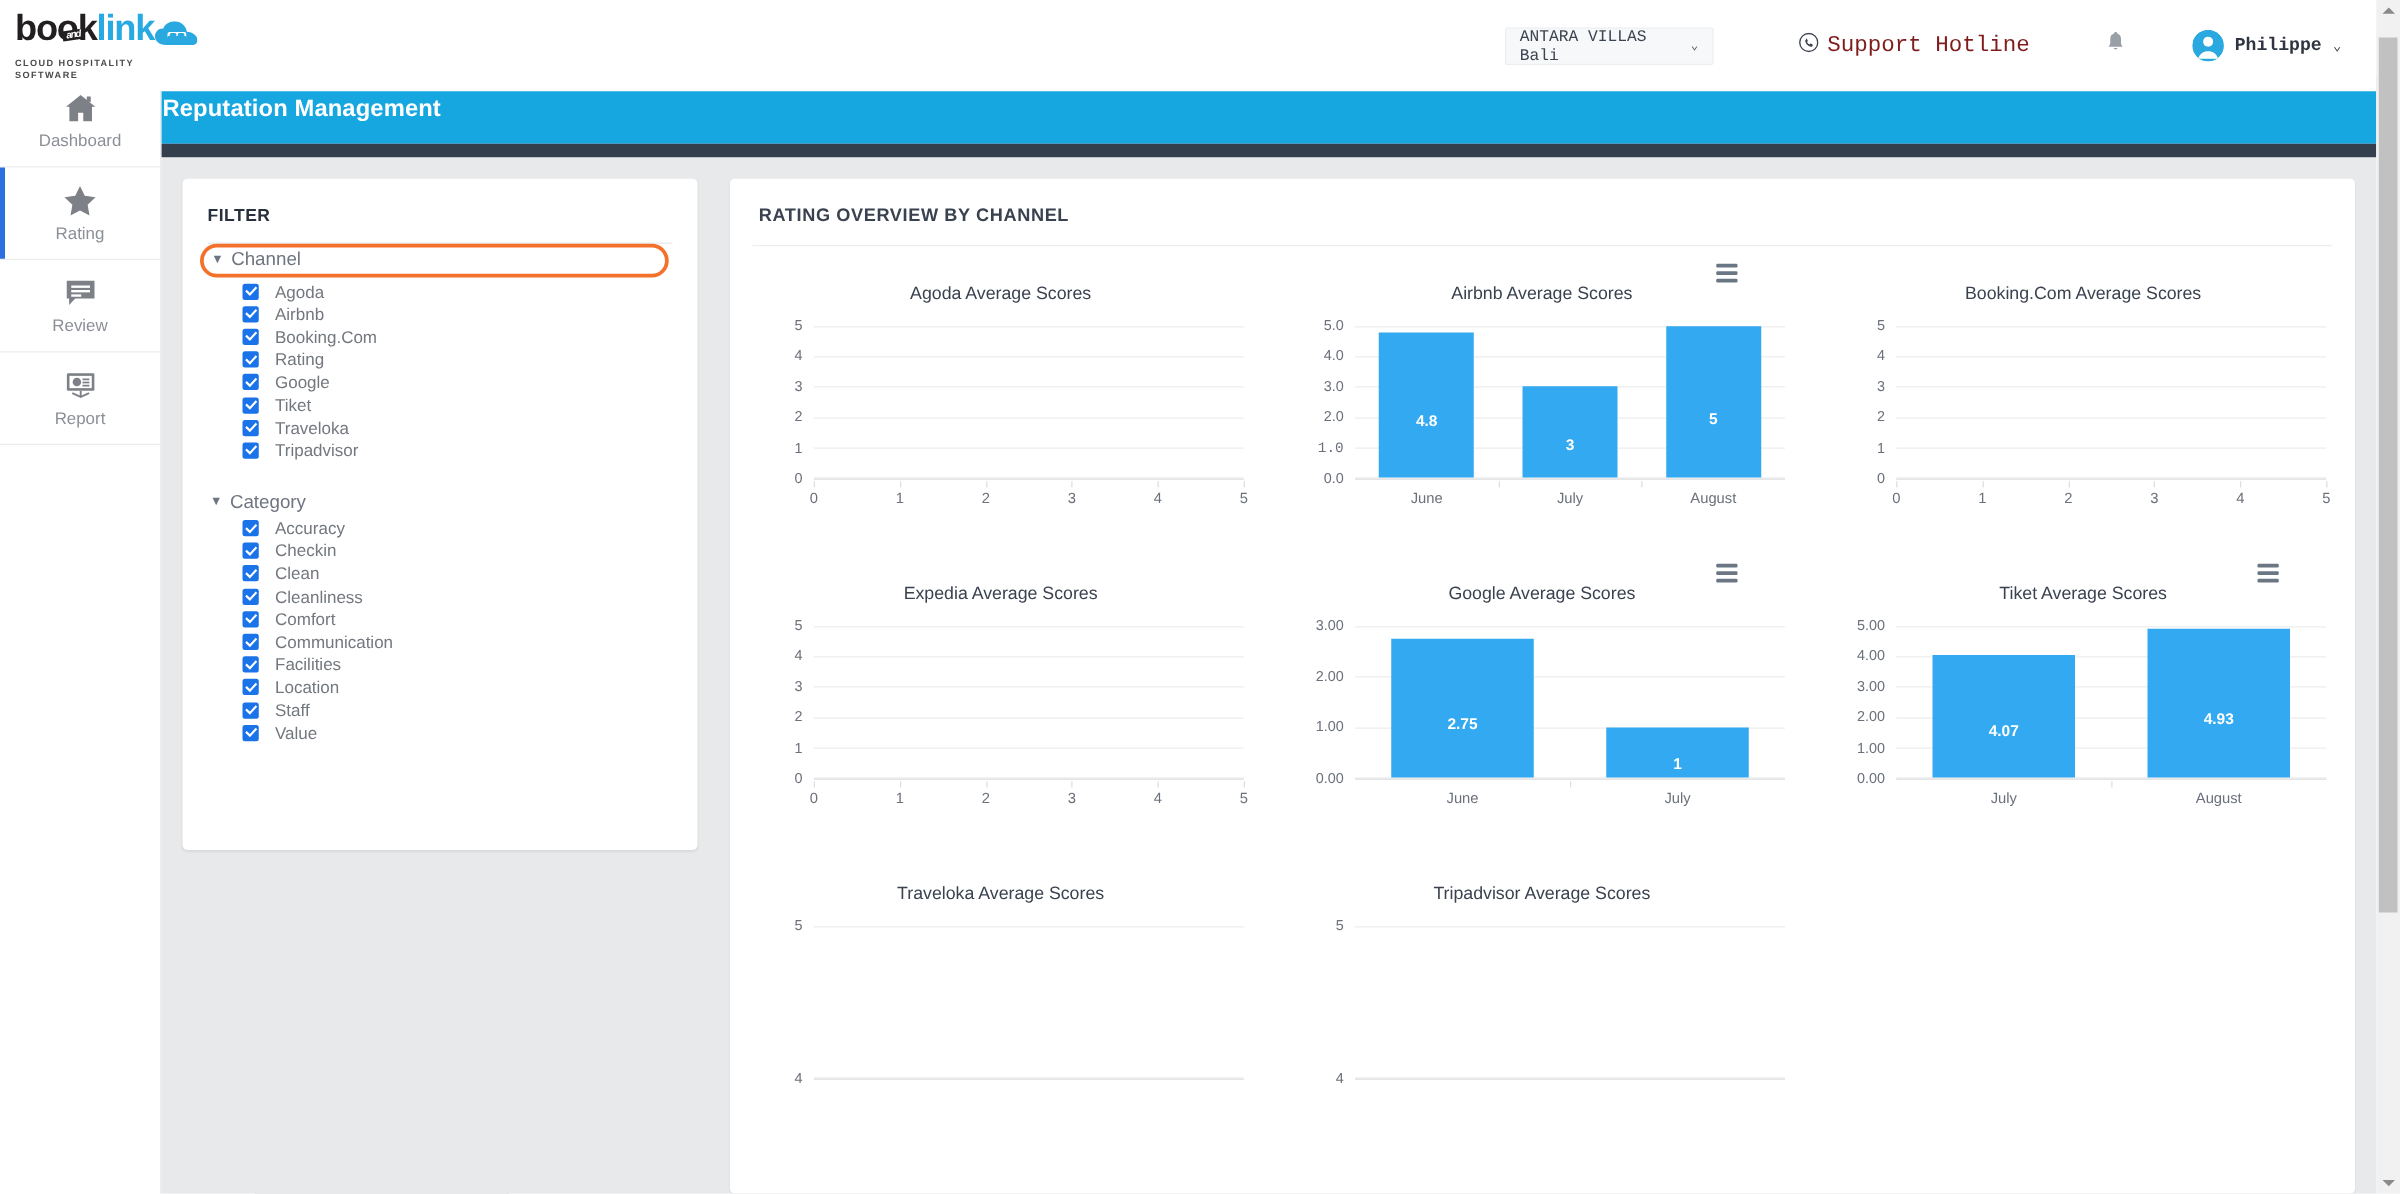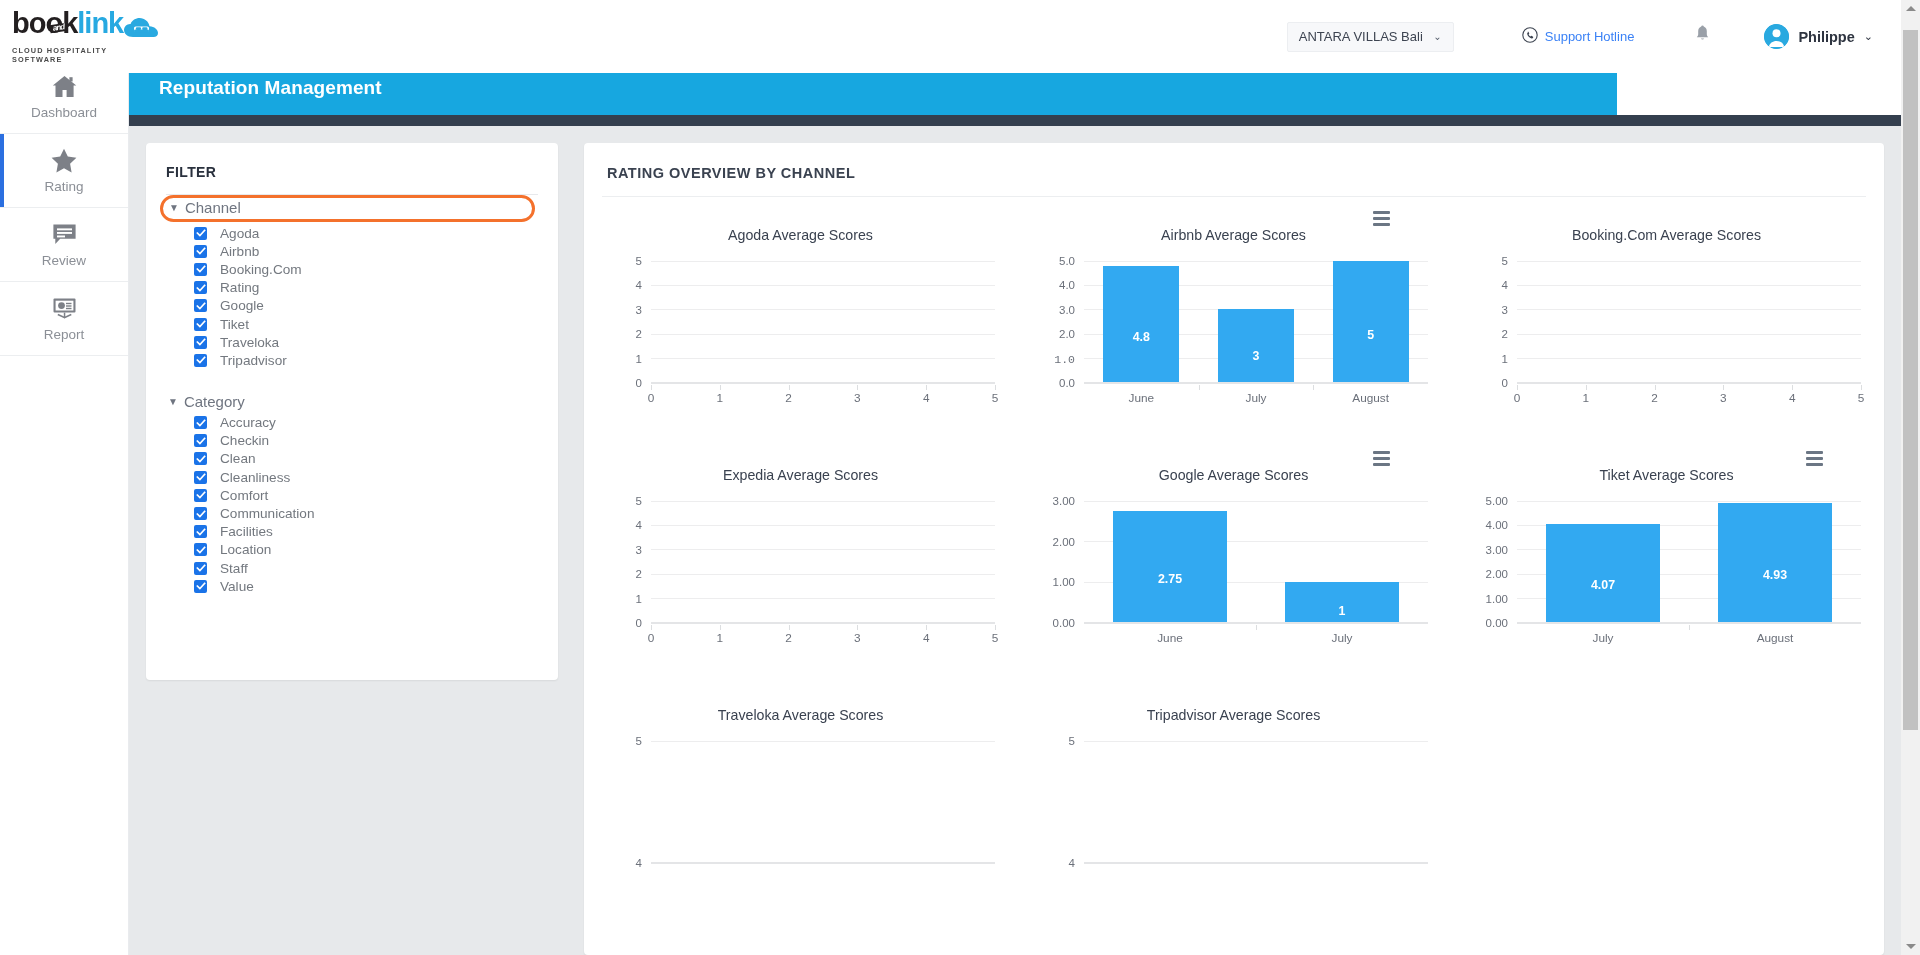--- a/index.html
+++ b/index.html
@@ -20,30 +20,30 @@
   .logo-wrap { width: 158px; padding-left: 12px; }
   .logo-main { font-size: 29px; font-weight: bold; color:#231f20; letter-spacing:-1px; line-height:1; position:relative; white-space:nowrap;}
   .logo-link { color:#27a9e1; }
   .logo-cloud { display:inline-block; vertical-align: -5px; margin-left:1px; }
   .logo-sub { font-size: 7.3px; font-weight:bold; letter-spacing: 1.15px; color:#4a4a4a; margin-top:3px; }
   .logo-and {
     position:absolute; left:38px; top:15px; font-size:8px; font-style:italic; font-weight:bold;
     color:#fff; background:#231f20; padding:0px 3px; transform: rotate(-8deg);
   }
 
-  .topbar-right { margin-left:auto; display:flex; align-items:center; gap: 0px; padding-right: 28px; }
+  .topbar-right { margin-left:auto; display:flex; align-items:center; gap: 0px; padding-right: 28px; font-family: Liberation Mono, monospace; }
   .prop-select {
     width: 167px; height: 30px; background:#f7f8fa; border:1px solid #eceef1; border-radius:2px;
     display:flex; align-items:center; justify-content:space-between; padding: 0 11px;
     font-size: 13px; color:#3d4451; cursor:pointer;
   }
   .prop-select .chev { font-size: 10px; color:#555d6b; }
   .support {
     display:flex; align-items:center; gap:7px; margin-left:68px;
-    font-size: 13px; color:#3b82f6; cursor:pointer;
+    font-size: 18px; color:#7f1d1d; cursor:pointer;
   }
   .bell-btn { margin-left: 60px; cursor:pointer; display:flex; align-items:center; }
   .user-box { display:flex; align-items:center; gap:9px; margin-left:53px; cursor:pointer; }
   .avatar {
     width:25px; height:25px; border-radius:50%; background:#29a9e0;
     display:flex; align-items:center; justify-content:center; overflow:hidden;
   }
   .user-name { font-size:14.5px; color:#2e3440; font-weight:600; }
   .user-chev { font-size:11px; color:#2e3440; }
 
@@ -59,22 +59,22 @@
   }
   .nav-item:first-child { height: 74px; }
   .nav-item .nav-label { font-size: 13.5px; color:#8b8f96; }
   .nav-item.active::before {
     content:""; position:absolute; left:0; top:0; bottom:0; width:4px; background:#2b6fe0;
   }
   .nav-icon { color:#7d8087; display:flex; align-items:center; justify-content:center; height:26px;}
 
   
   .banner {
-    position:absolute; left:129px; top:60px; width: 1488px; height:55px;
-    background:#17a7e0; display:flex; align-items:center; padding-left: 30px;
+    position:absolute; left:129px; top:60px; width: 1772px; height:55px;
+    background:#17a7e0; display:flex; align-items:center; padding-left: 1px;
   }
   .banner-title { color:#fff; font-size: 19px; font-weight:600; letter-spacing:0.1px; }
   .banner-dark {
     position:absolute; left:129px; top:115px; width: 1772px; height: 11px; background:#343f4e;
   }
 
   
   .content {
     position:absolute; left:129px; top:126px; width:1772px; height: 829px;
     background:#e7e9eb; overflow:hidden;

